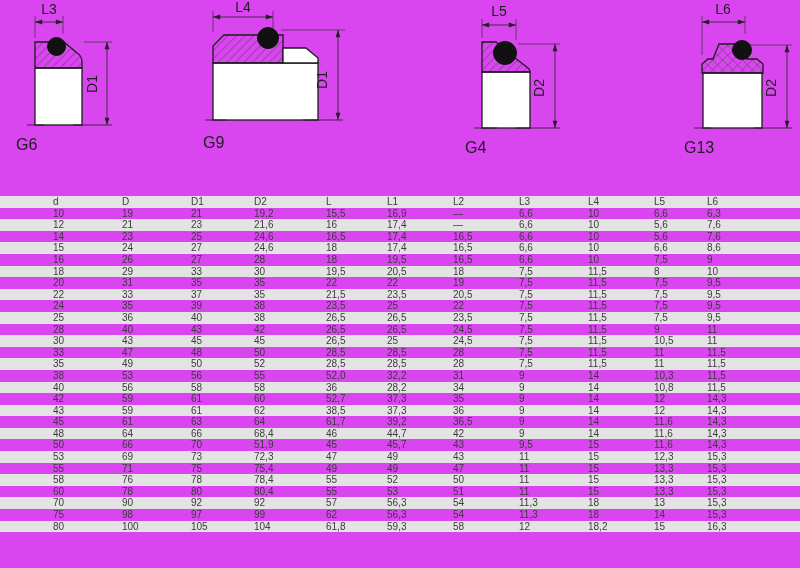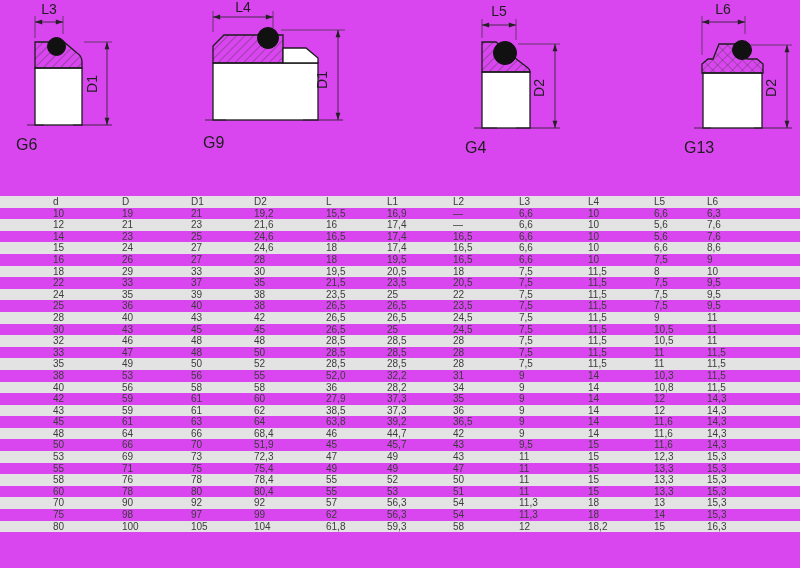--- a/index.html
+++ b/index.html
@@ -202,20 +202,34 @@
           <td>19,5</td>
           <td>20,5</td>
           <td>18</td>
           <td>7,5</td>
           <td>11,5</td>
           <td>8</td>
           <td>10</td>
         </tr>
         <tr>
           <td class="spacer"></td>
+          <td>20</td>
+          <td>31</td>
+          <td>35</td>
+          <td>35</td>
+          <td>22</td>
+          <td>22</td>
+          <td>19</td>
+          <td>7,5</td>
+          <td>11,5</td>
+          <td>7,5</td>
+          <td>9,5</td>
+        </tr>
+        <tr>
+          <td class="spacer"></td>
           <td>22</td>
           <td>33</td>
           <td>37</td>
           <td>35</td>
           <td>21,5</td>
           <td>23,5</td>
           <td>20,5</td>
           <td>7,5</td>
           <td>11,5</td>
           <td>7,5</td>
@@ -272,34 +286,20 @@
           <td>26,5</td>
           <td>25</td>
           <td>24,5</td>
           <td>7,5</td>
           <td>11,5</td>
           <td>10,5</td>
           <td>11</td>
         </tr>
         <tr>
           <td class="spacer"></td>
-          <td>32</td>
-          <td>46</td>
-          <td>48</td>
-          <td>48</td>
-          <td>28,5</td>
-          <td>28,5</td>
-          <td>28</td>
-          <td>7,5</td>
-          <td>11,5</td>
-          <td>10,5</td>
-          <td>11</td>
-        </tr>
-        <tr>
-          <td class="spacer"></td>
           <td>33</td>
           <td>47</td>
           <td>48</td>
           <td>50</td>
           <td>28,5</td>
           <td>28,5</td>
           <td>28</td>
           <td>7,5</td>
           <td>11,5</td>
           <td>11</td>
@@ -346,21 +346,21 @@
           <td>14</td>
           <td>10,8</td>
           <td>11,5</td>
         </tr>
         <tr>
           <td class="spacer"></td>
           <td>42</td>
           <td>59</td>
           <td>61</td>
           <td>60</td>
-          <td>27,9</td>
+          <td>52,7</td>
           <td>37,3</td>
           <td>35</td>
           <td>9</td>
           <td>14</td>
           <td>12</td>
           <td>14,3</td>
         </tr>
         <tr>
           <td class="spacer"></td>
           <td>43</td>
@@ -374,21 +374,21 @@
           <td>14</td>
           <td>12</td>
           <td>14,3</td>
         </tr>
         <tr>
           <td class="spacer"></td>
           <td>45</td>
           <td>61</td>
           <td>63</td>
           <td>64</td>
-          <td>63,8</td>
+          <td>61,7</td>
           <td>39,2</td>
           <td>36,5</td>
           <td>9</td>
           <td>14</td>
           <td>11,6</td>
           <td>14,3</td>
         </tr>
         <tr>
           <td class="spacer"></td>
           <td>48</td>

